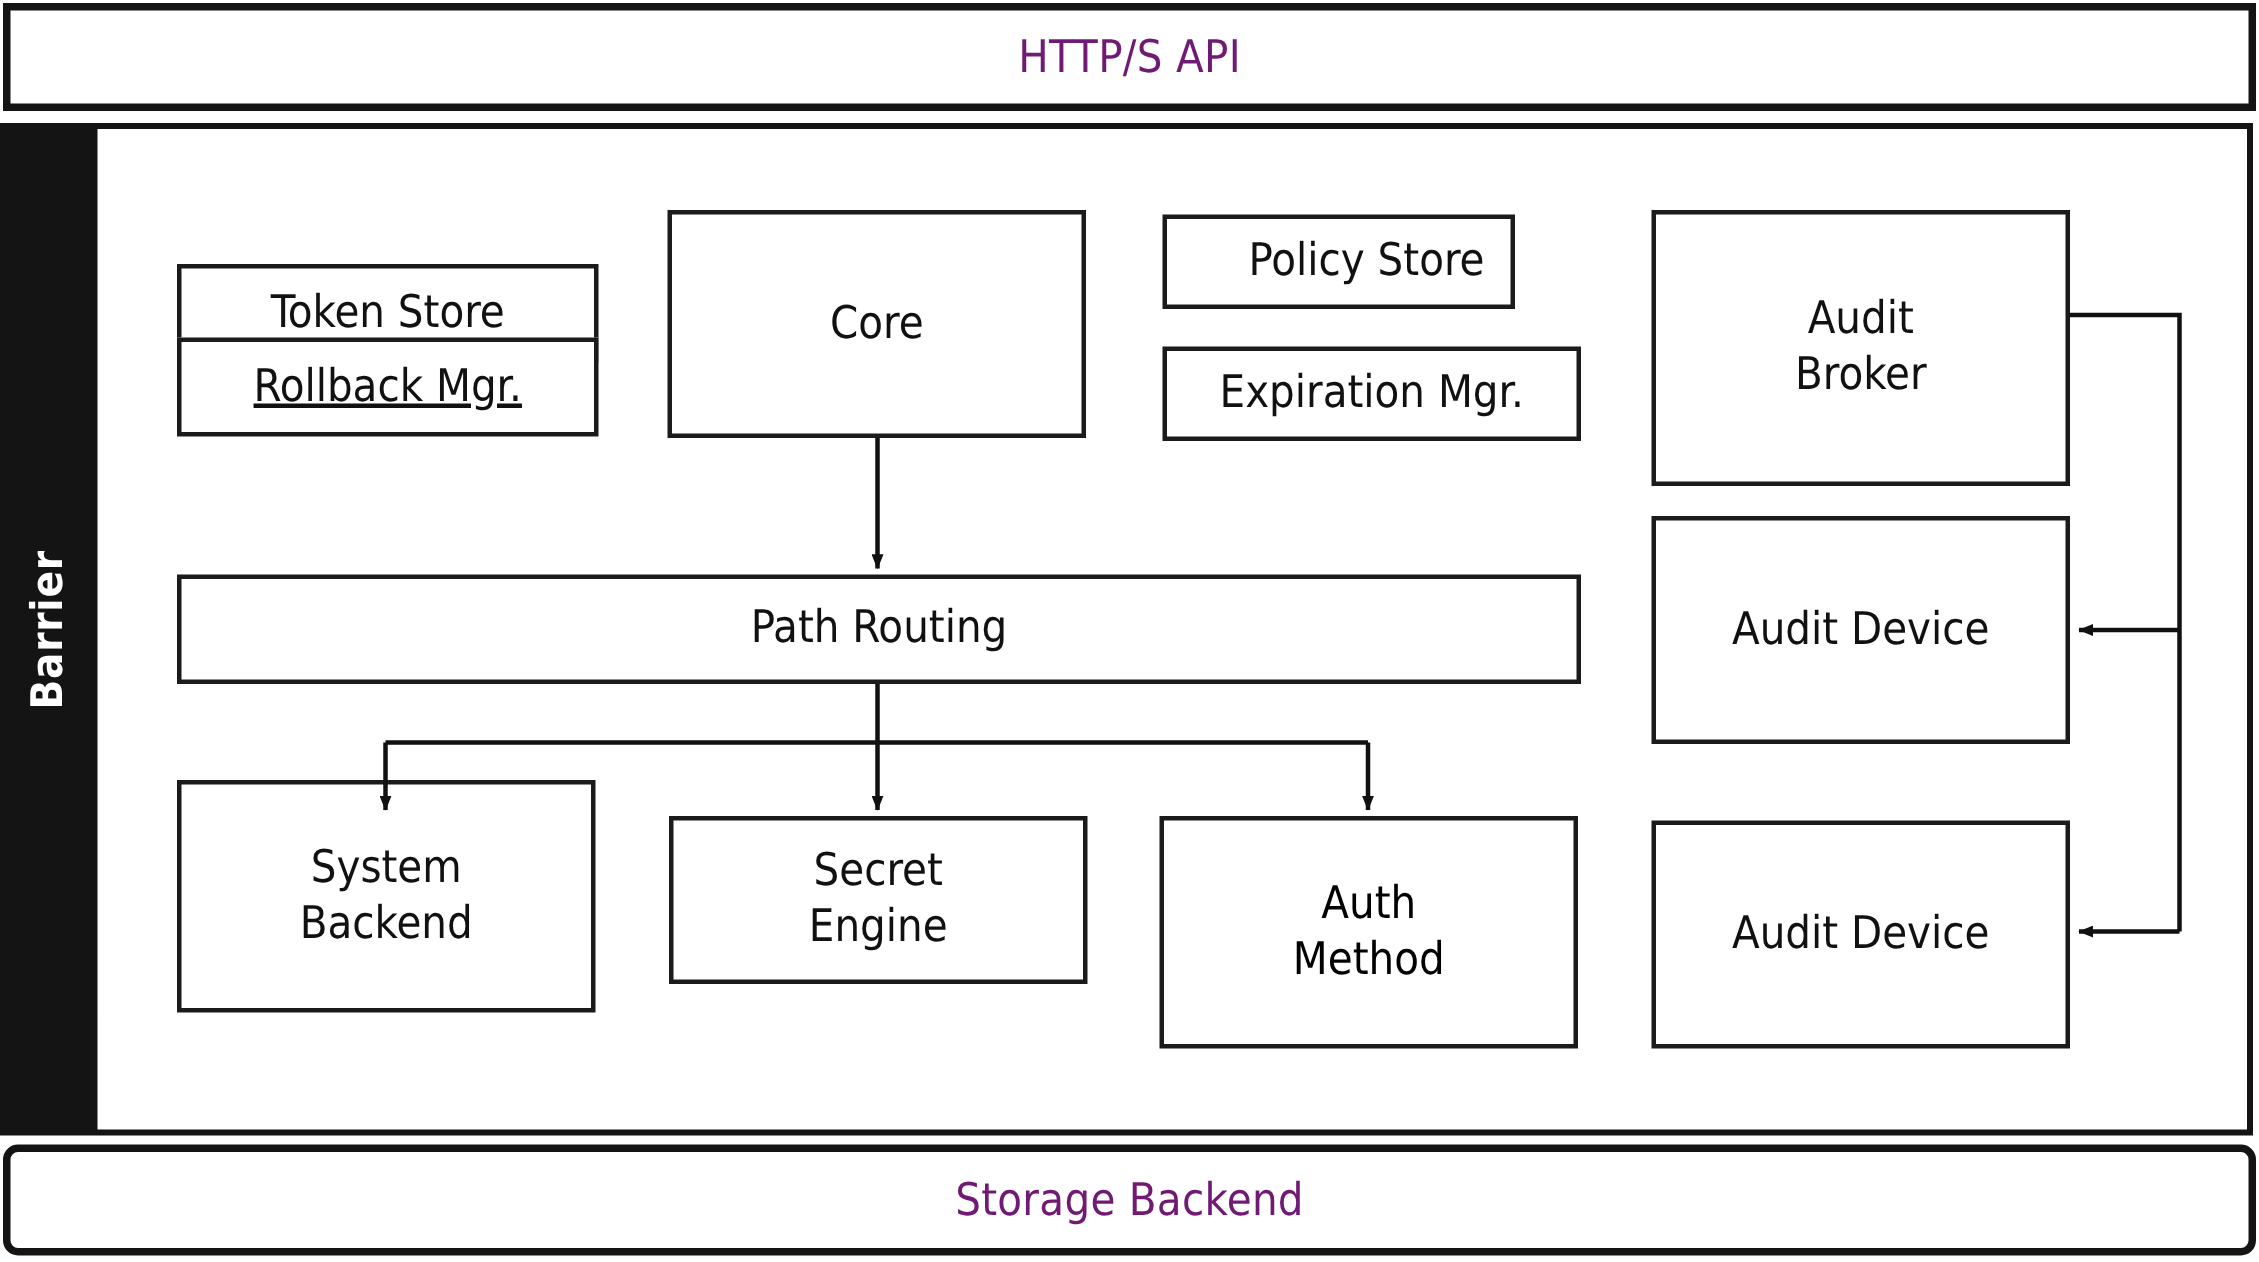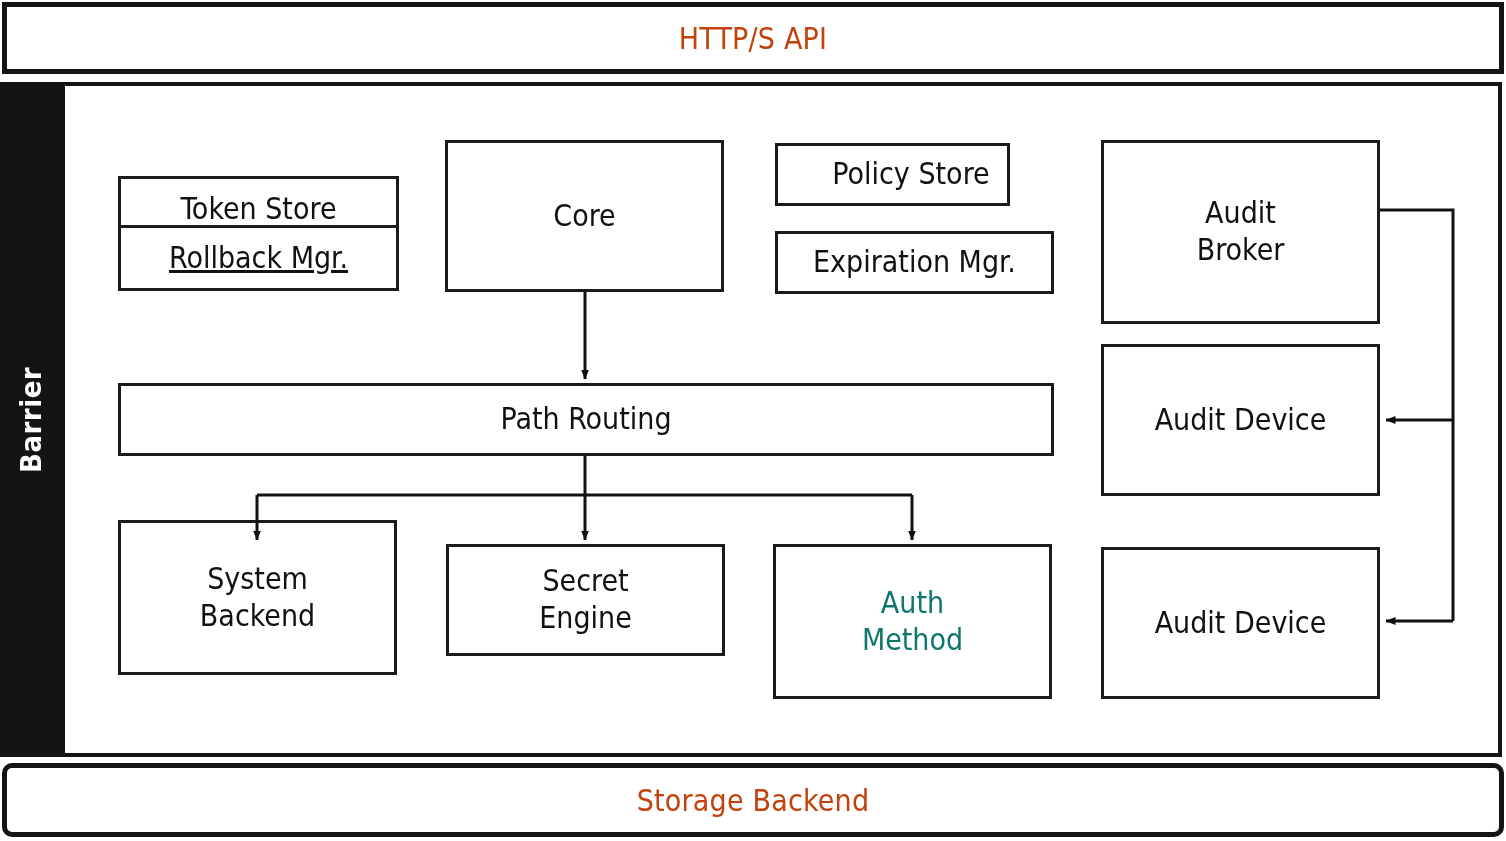--- a/index.html
+++ b/index.html
@@ -23,21 +23,21 @@
     position: absolute;
     background: #ffffff;
     border: 5px solid #141414;
     box-sizing: border-box;
     display: flex;
     align-items: center;
     justify-content: center;
   }
   .layer-bar .layer-label {
     font-size: 30px;
-    color: #c2410c;
+    color: #701a75;
     letter-spacing: 0.2px;
     white-space: nowrap;
   }
   #http-api-bar { left: 2px;  top: 2px;   width: 1502px; height: 72px; }
   #storage-bar  { left: 2px;  top: 763px; width: 1502px; height: 74px; border-radius: 10px; }
 
   
   #barrier-region {
     position: absolute;
     left: 0px;
@@ -94,21 +94,21 @@
     justify-content: center;
     text-align: center;
     color: #111111;
   }
   .node-box .node-label {
     font-size: 30px;
     line-height: 1.22;
     white-space: pre-line;
     padding: 0 6px;
   }
-  .node-box.muted .node-label { color: #0f766e; }
+  .node-box.muted .node-label { color: #000000; }
 
   
   #connector-layer {
     position: absolute;
     left: 0;
     top: 0;
     width: 1506px;
     height: 841px;
     pointer-events: none;
   }

